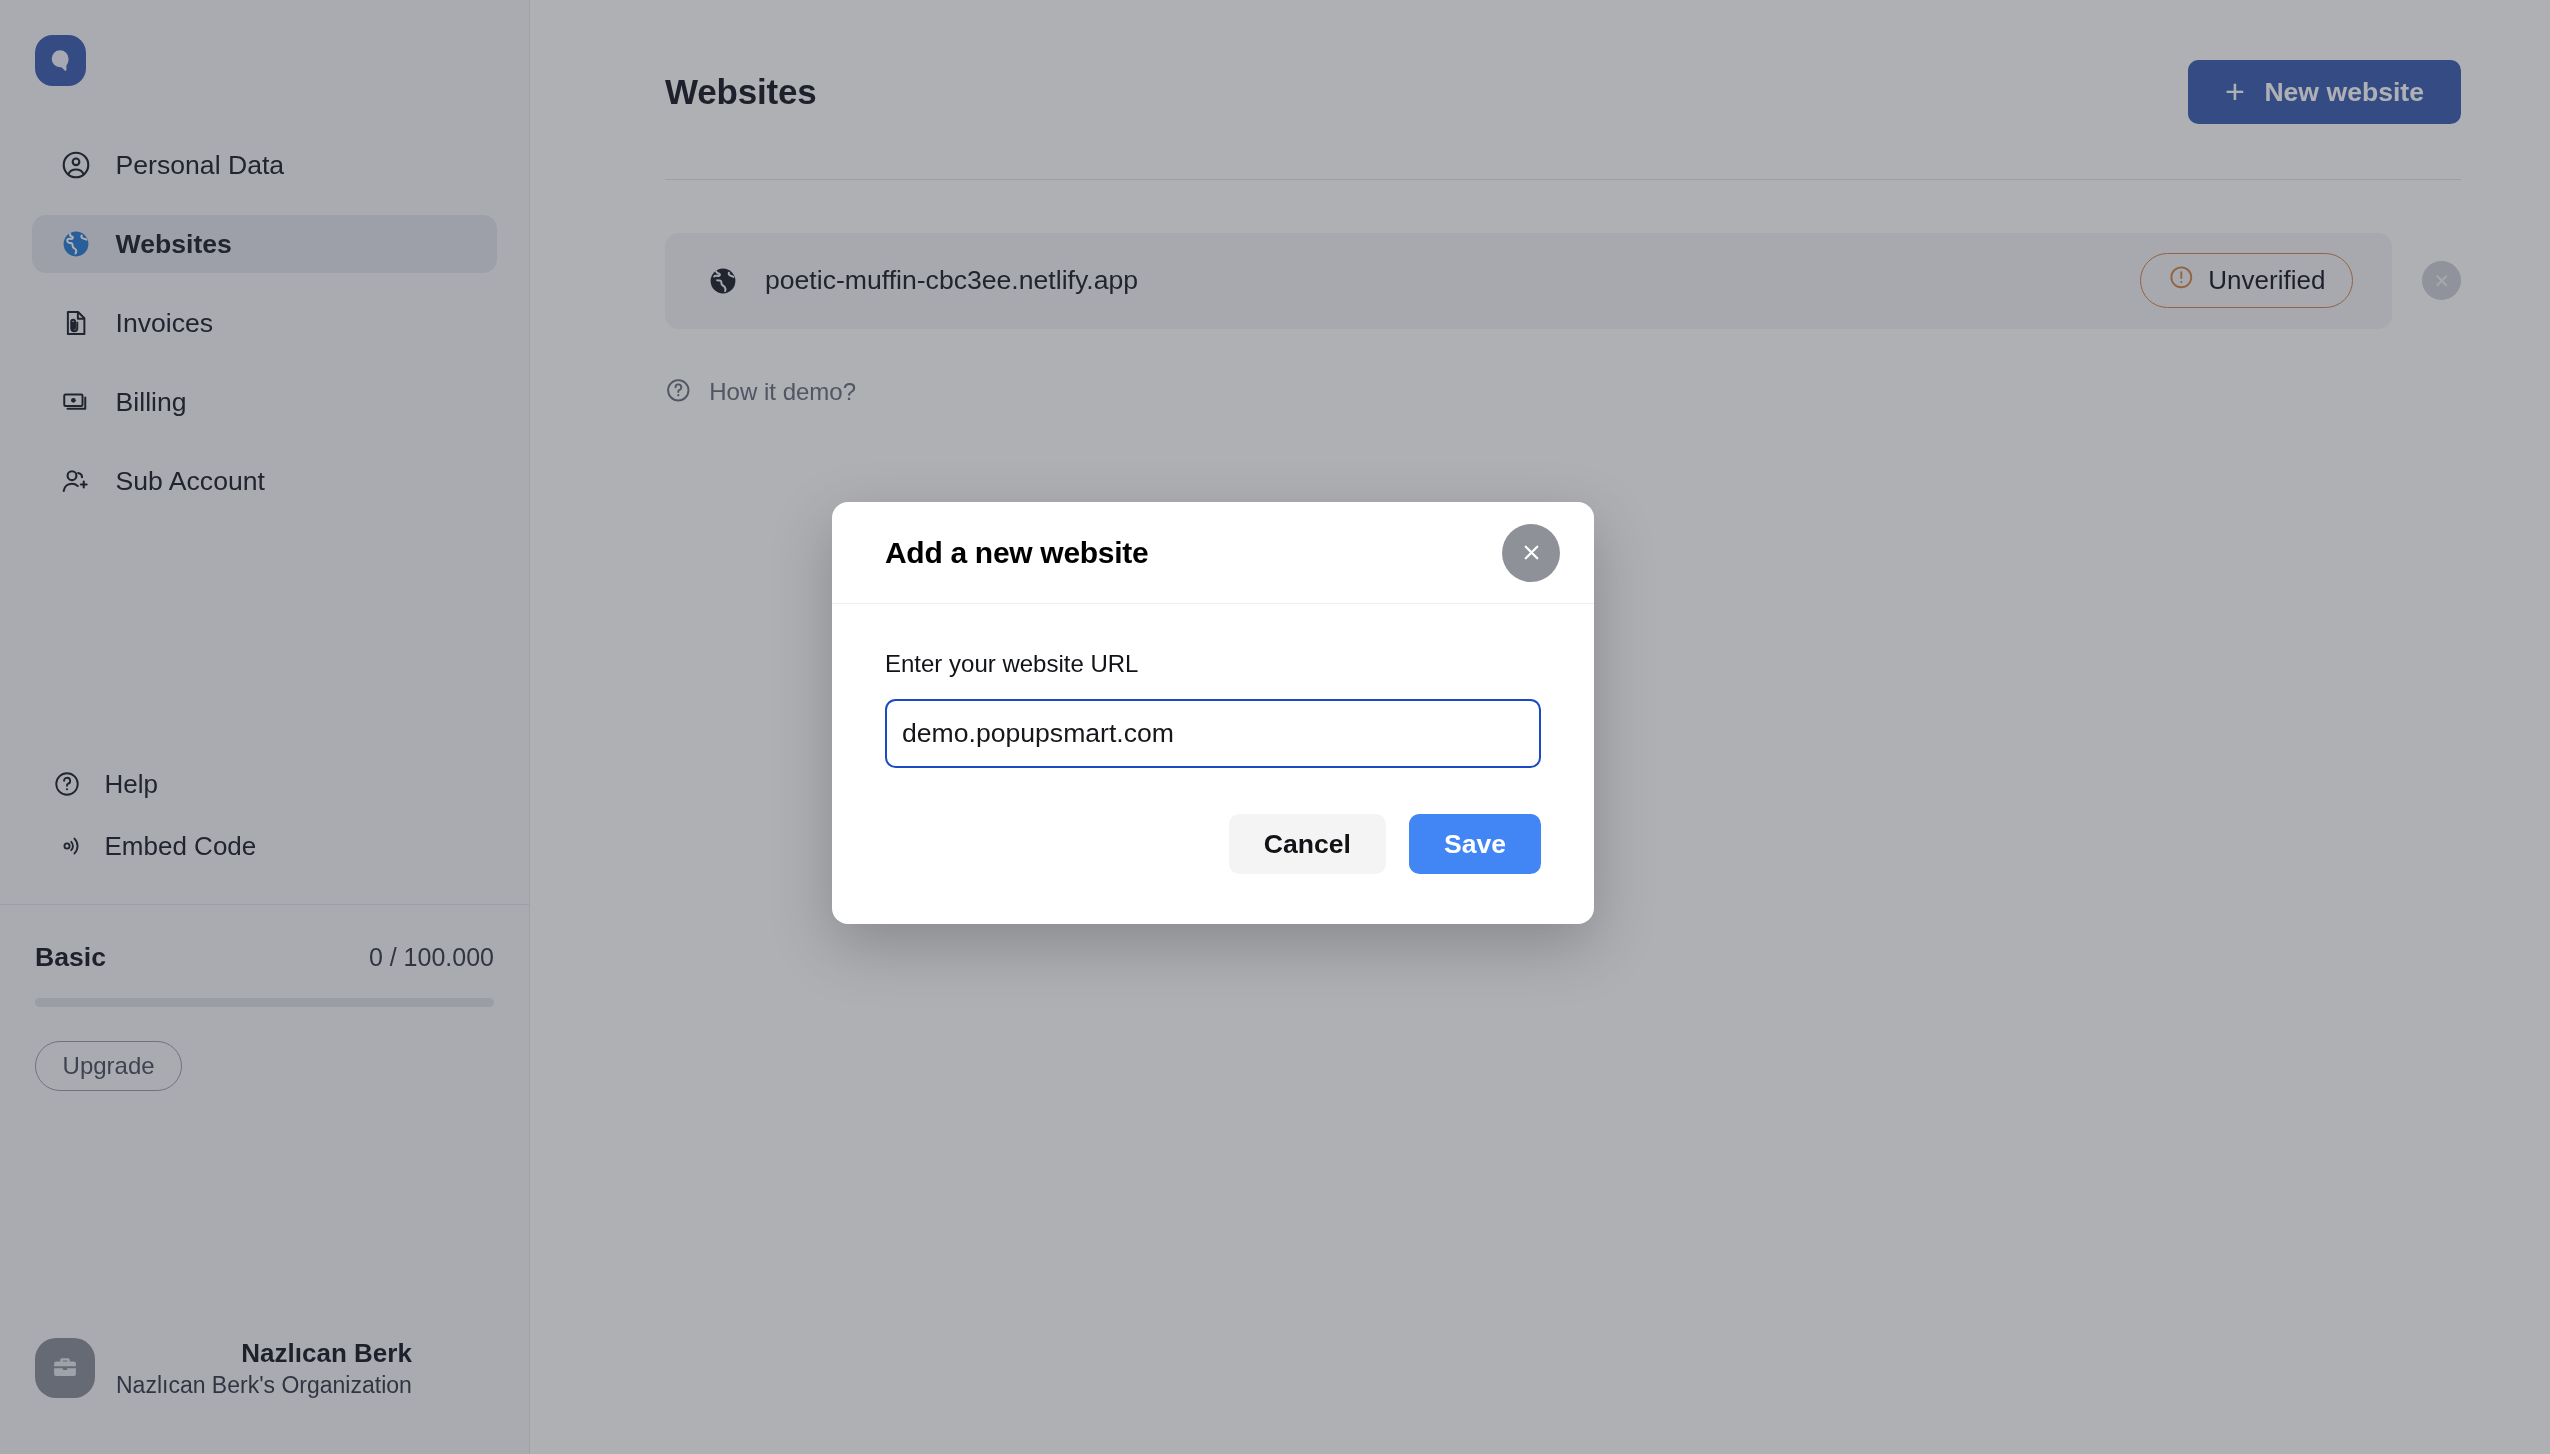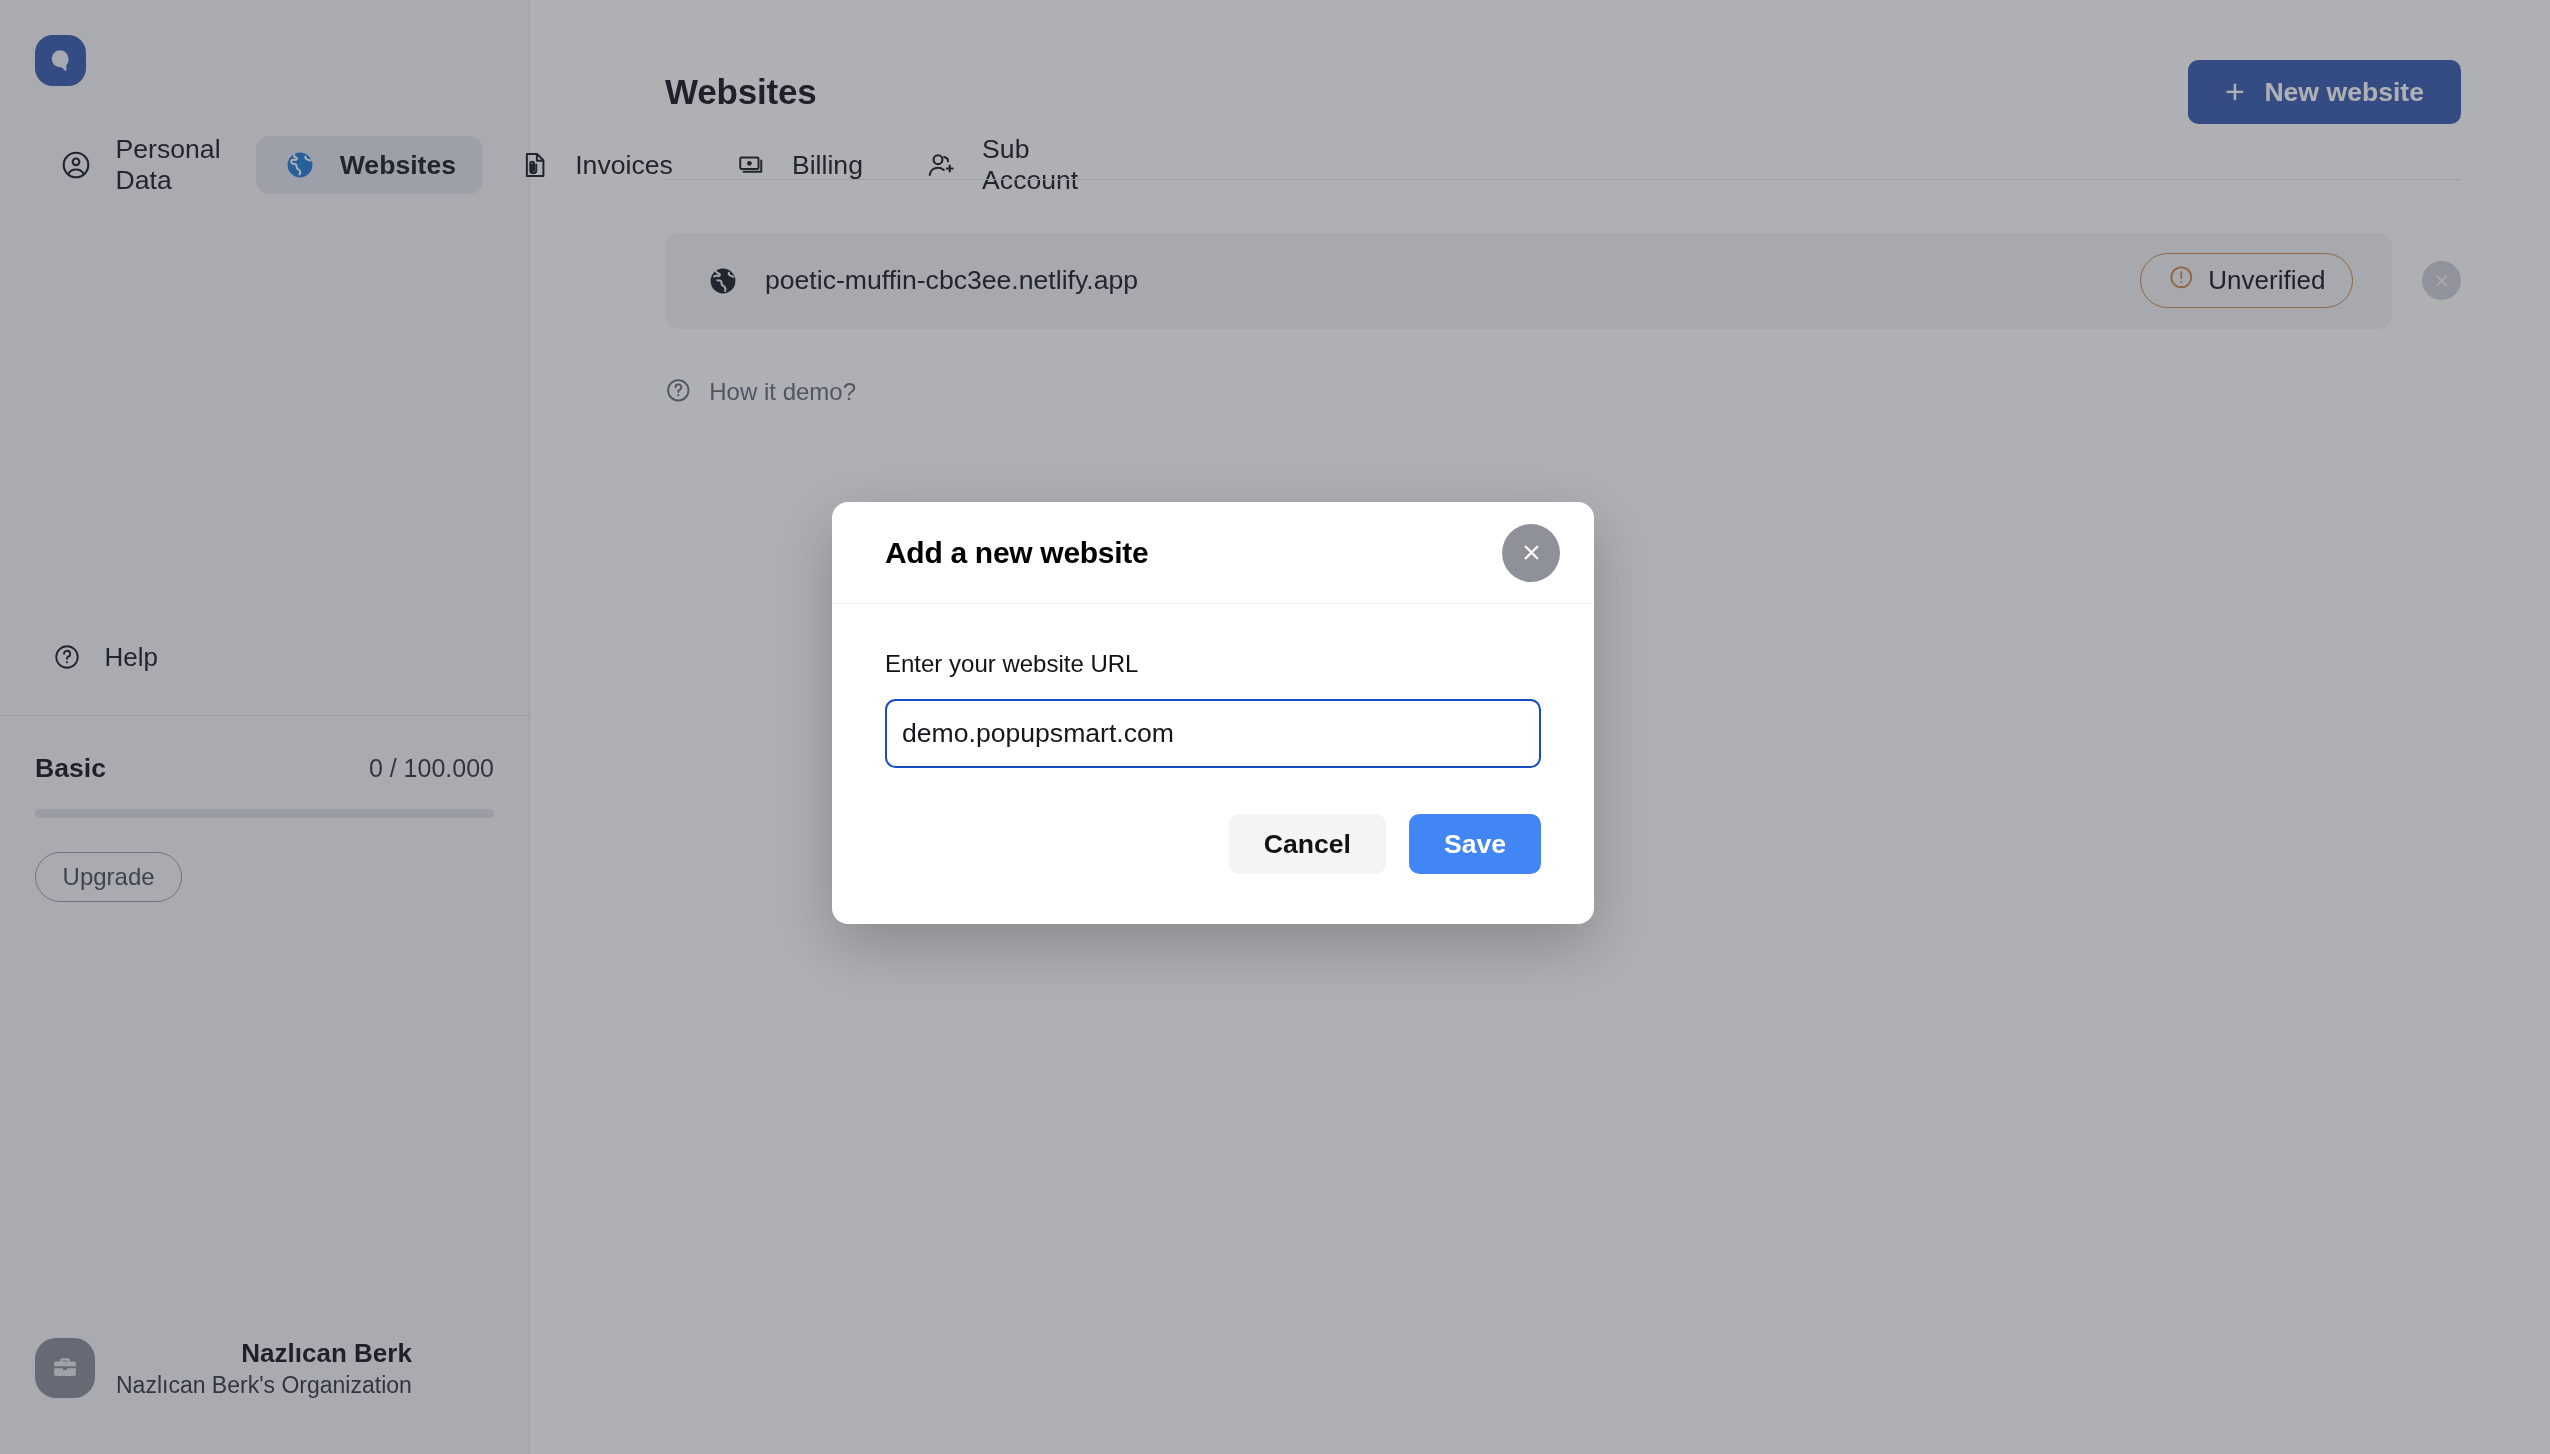--- a/index.html
+++ b/index.html
@@ -22,21 +22,21 @@
     position: relative;
   }
   .logo-wrap { padding: 35px 0 0 35px; }
   .logo {
     width: 51px; height: 51px; border-radius: 17.7px;
     background: #3f62b4;
     display: flex; align-items: center; justify-content: center;
   }
   .logo svg { display: block; }
 
-  .nav { margin-top: 50px; padding: 0 32px; display: flex; flex-direction: row; gap: 9px; }
+  .nav { margin-top: 50px; padding: 0 32px; display: flex; flex-direction: column; gap: 21px; }
   .nav-item {
     display: flex; align-items: center; gap: 23px;
     height: 58px; padding: 0 26.6px; border-radius: 14px;
     color: #22262f; font-size: 26.6px; font-weight: 400;
     cursor: pointer;
   }
   .nav-item.active { background: #e4e7ee; font-weight: 700; }
   .nav-icon { width: 34px; height: 34px; flex: 0 0 34px; display: flex; align-items: center; justify-content: center; }
   .nav-icon svg { display: block; }
 
@@ -243,20 +243,31 @@
           <svg width="28" height="28" viewBox="0 0 24 24" fill="none" stroke="#22262f" stroke-width="1.6" stroke-linecap="round">
             <circle cx="12" cy="12" r="9.2"></circle>
             <path d="M9.5 9.3a2.6 2.6 0 1 1 3.3 2.5c-.6.2-.8.7-.8 1.3v.5"></path>
             <circle cx="12" cy="16.5" r=".95" fill="#22262f" stroke="none"></circle>
           </svg>
         </span>
         <span>Help</span>
       </div>
 
 
+      <div class="nav-item">
+        <span class="nav-icon">
+          <svg width="28" height="28" viewBox="0 0 24 24" fill="none" stroke="#22262f" stroke-width="1.6" stroke-linecap="round">
+            <circle cx="12" cy="12" r="2.2"></circle>
+            <path d="M15.6 15.6a5.1 5.1 0 0 0 0-7.2"></path>
+            <path d="M18.4 18.4a9.1 9.1 0 0 0 0-12.8"></path>
+            <path d="M8.4 15.6a5.1 5.1 0 0 1 0-7.2" opacity="0"></path>
+          </svg>
+        </span>
+        <span>Embed Code</span>
+      </div>
     </div>
 
     <div class="sidebar-divider"></div>
 
     <div class="plan">
       <div class="plan-row">
         <span class="plan-name">Basic</span>
         <span class="plan-quota">0 / 100.000</span>
       </div>
       <div class="progress">

